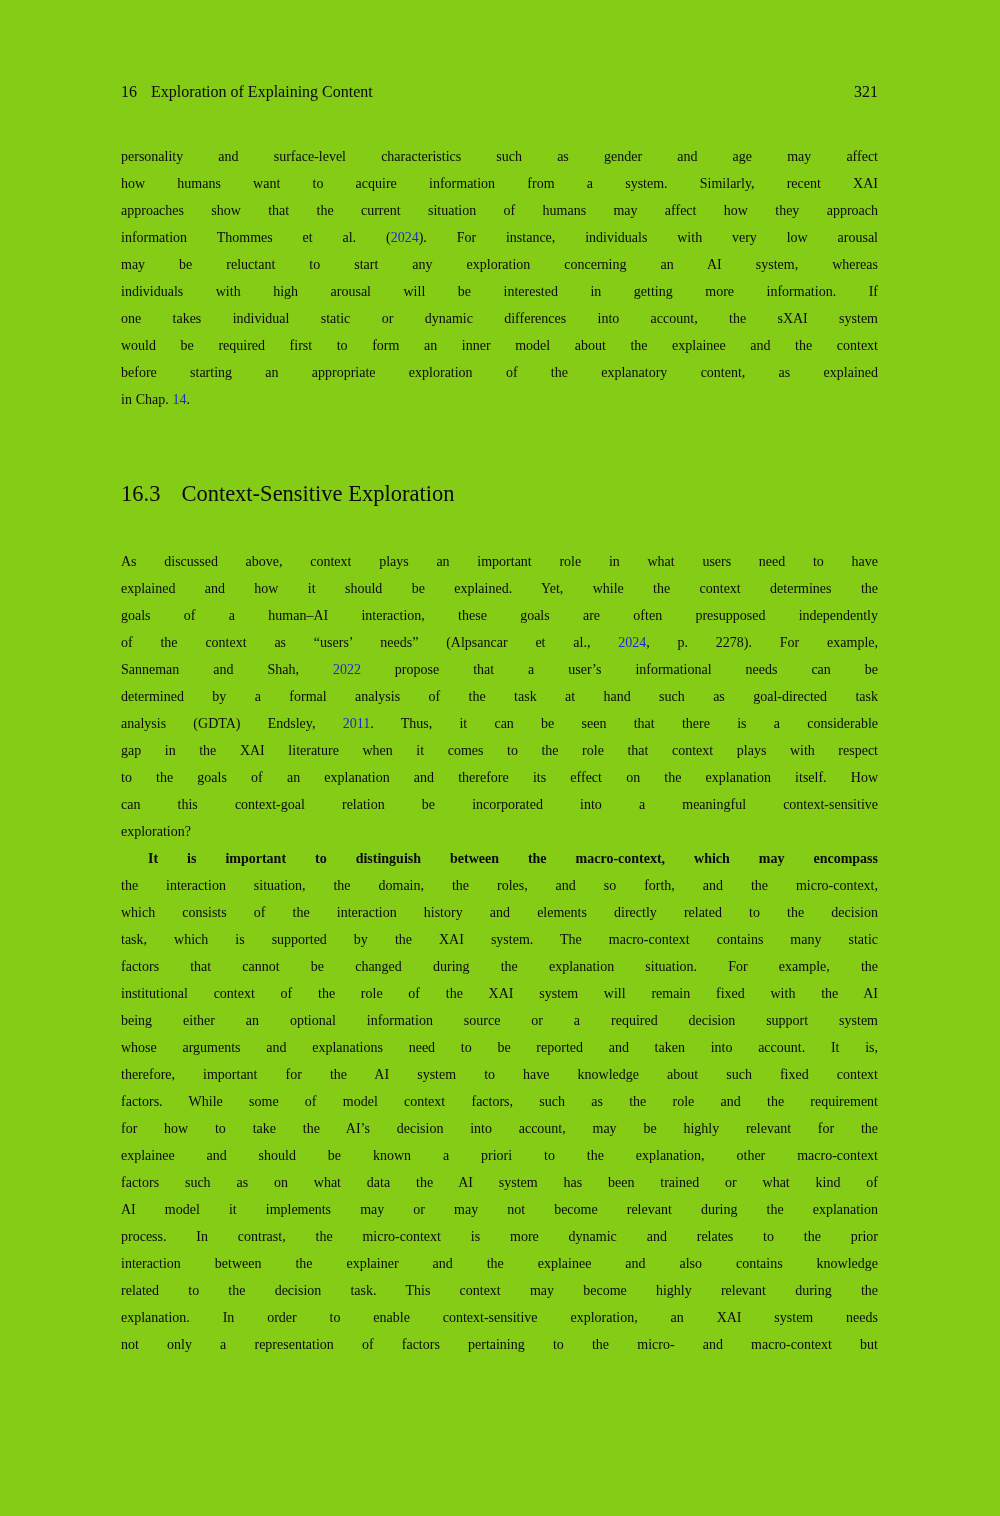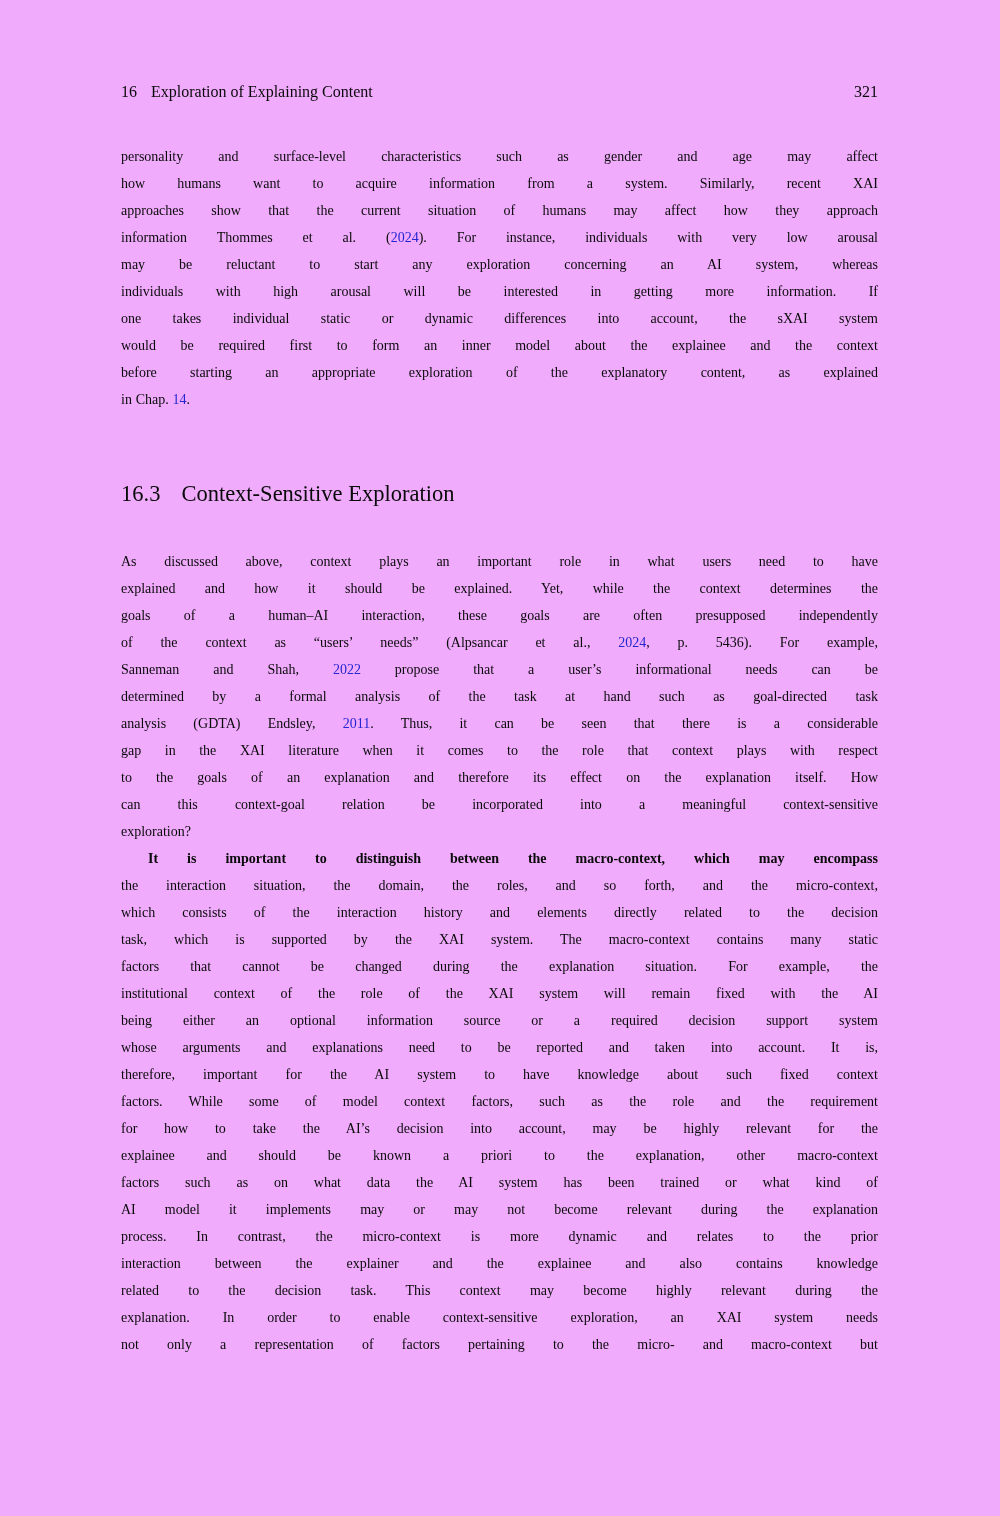--- a/index.html
+++ b/index.html
@@ -1,21 +1,21 @@
 <!DOCTYPE html>
 <html style="--link: #2525d2;"><head>
 <meta charset="utf-8">
 <style>
   html, body { margin: 0; padding: 0; background: #e8e8e8; }
   .page {
     position: relative;
     width: 1000px;
     height: 1516px;
     margin: 0 auto;
-    background: #f0abfc;
+    background: #84cc16;
     font-family: "Liberation Serif", "DejaVu Serif", serif;
     color: #0a0a0a;
     overflow: hidden;
   }
   .running-header {
     position: absolute;
     top: 82px;
     left: 121px;
     width: 757px;
     display: flex;
@@ -87,21 +87,21 @@
         <div class="line j"><span>before starting an appropriate exploration of the explanatory content, as explained</span></div>
         <div class="line"><span>in Chap. </span><a class="ref">14</a><span>.</span></div>
       </div>
     <div class="section-heading">
       <span class="section-number">16.3</span><span>Context-Sensitive Exploration</span>
     </div>
     <div class="para">
         <div class="line j"><span>As discussed above, context plays an important role in what users need to have</span></div>
         <div class="line j"><span>explained and how it should be explained. Yet, while the context determines the</span></div>
         <div class="line j"><span>goals of a human–AI interaction, these goals are often presupposed independently</span></div>
-        <div class="line j"><span>of the context as “users’ needs” (Alpsancar et al., </span><a class="ref">2024</a><span>, p. 5436). For example,</span></div>
+        <div class="line j"><span>of the context as “users’ needs” (Alpsancar et al., </span><a class="ref">2024</a><span>, p. 2278). For example,</span></div>
         <div class="line j"><span>Sanneman and Shah, </span><a class="ref">2022</a><span> propose that a user’s informational needs can be</span></div>
         <div class="line j"><span>determined by a formal analysis of the task at hand such as goal-directed task</span></div>
         <div class="line j"><span>analysis (GDTA) Endsley, </span><a class="ref">2011</a><span>. Thus, it can be seen that there is a considerable</span></div>
         <div class="line j"><span>gap in the XAI literature when it comes to the role that context plays with respect</span></div>
         <div class="line j"><span>to the goals of an explanation and therefore its effect on the explanation itself. How</span></div>
         <div class="line j"><span>can this context-goal relation be incorporated into a meaningful context-sensitive</span></div>
         <div class="line"><span>exploration?</span></div>
       </div>
     <div class="para">
         <div class="line j indent"><span>It is important to distinguish between the macro-context, which may encompass</span></div>

